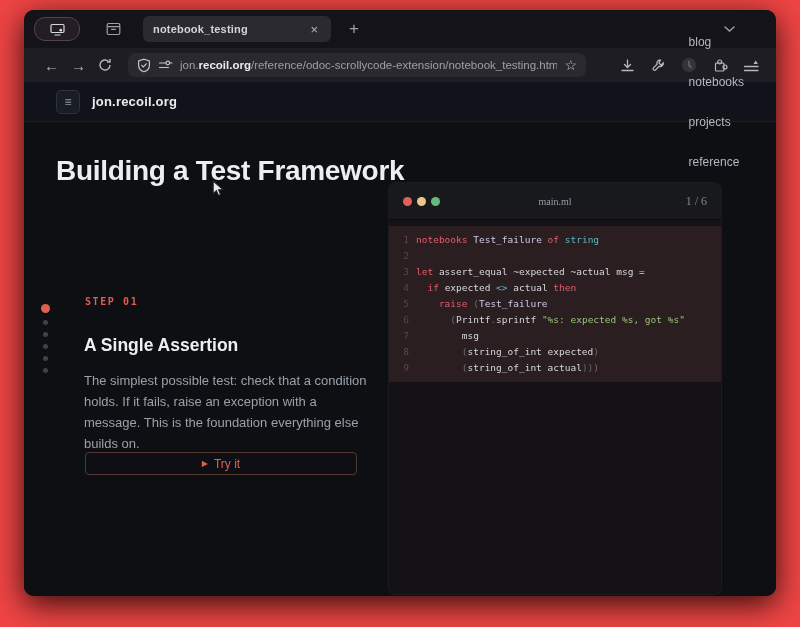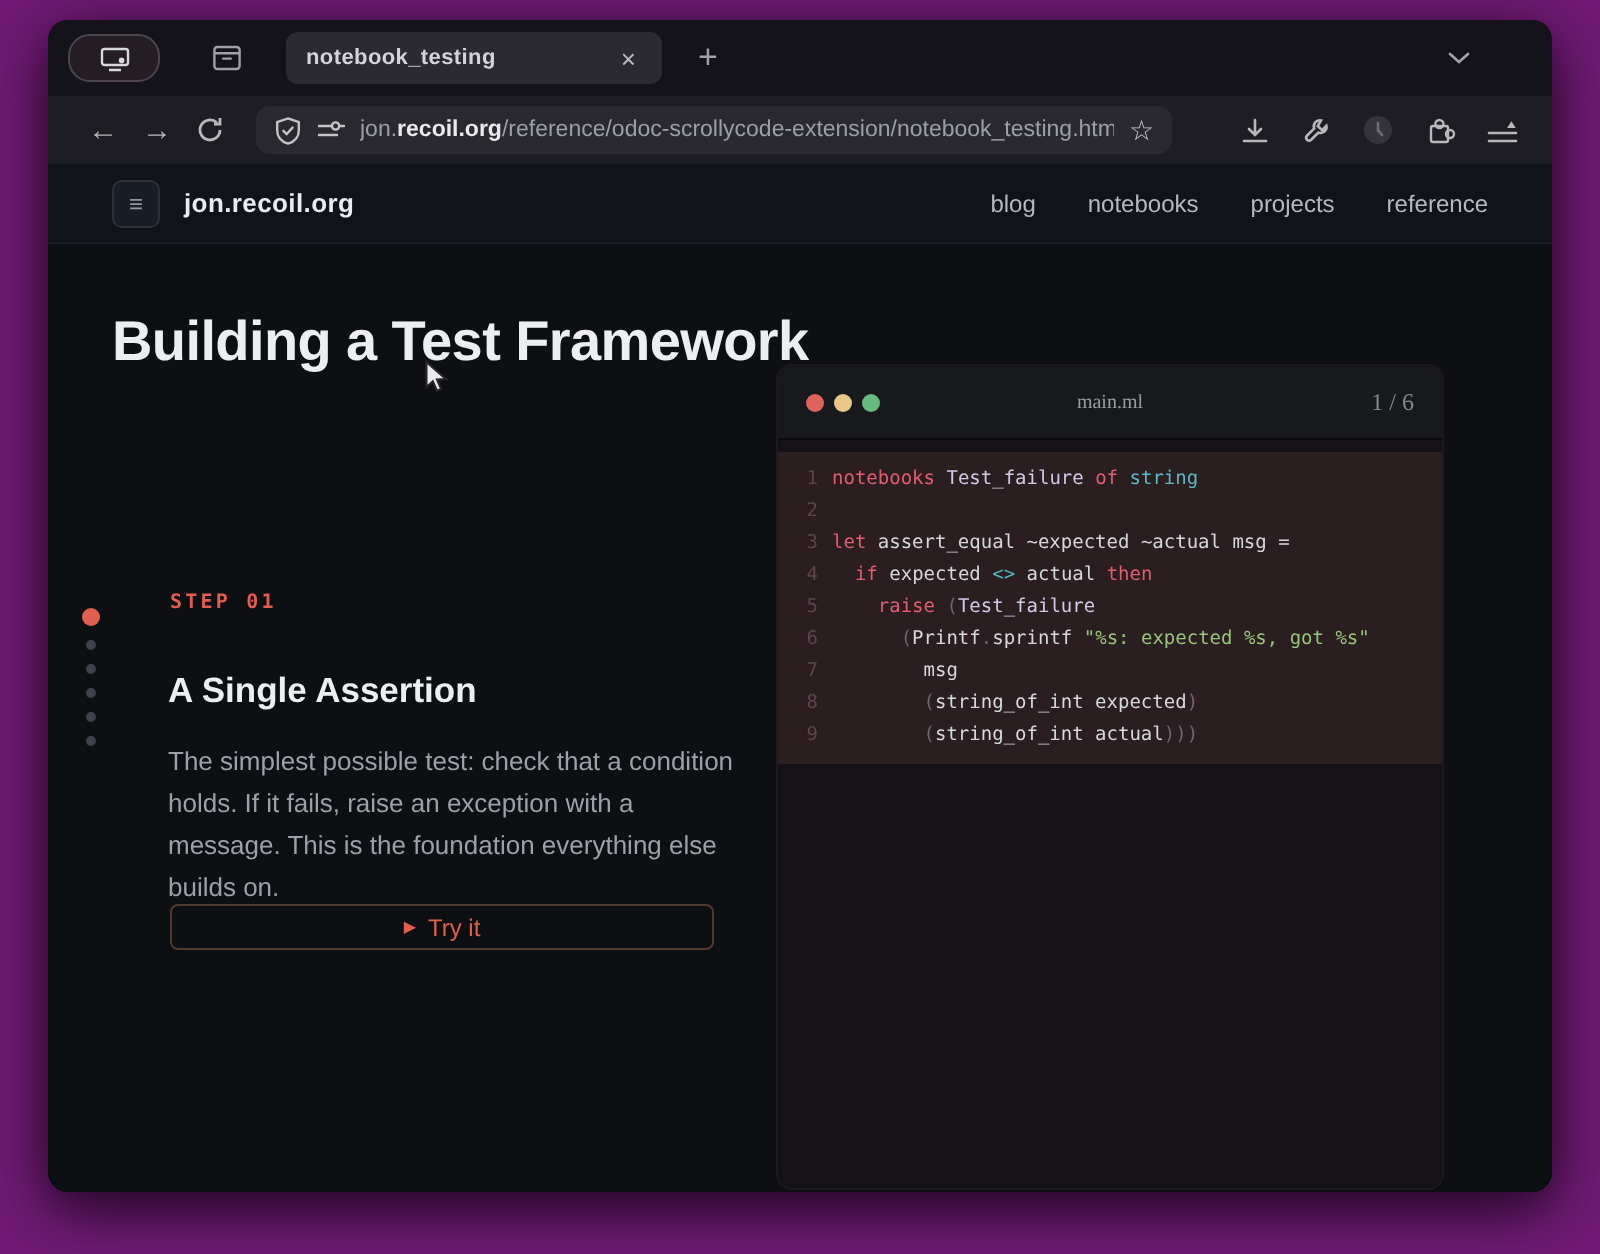--- a/index.html
+++ b/index.html
@@ -1,17 +1,17 @@
 <!DOCTYPE html>
 <html><head>
 <meta charset="utf-8">
 <style>
   html,body{margin:0;padding:0;background:#000;width:800px;height:627px;overflow:hidden;
     font-family:"Liberation Sans", sans-serif;-webkit-font-smoothing:antialiased;}
-  .screen{position:relative;width:800px;height:627px;background:#701a75;}
+  .screen{position:relative;width:800px;height:627px;background:#ef4444;}
   .window{position:absolute;left:24px;top:10px;width:752px;height:586px;background:#131217;
     border-radius:10px;overflow:hidden;box-shadow:0 8px 30px rgba(0,0,0,.8);}
 
   
   .tabbar{height:38px;background:#141319;display:flex;align-items:center;padding:0 10px;position:relative;}
   .fxview{width:44px;height:22px;border:1px solid #4e4550;border-radius:11px;background:#241e24;
     display:flex;align-items:center;justify-content:center;cursor:default;}
   .boxbtn{margin-left:26px;display:flex;align-items:center;}
   .tab{margin-left:22px;width:168px;height:26px;background:#2b2a31;border-radius:6px;
     display:flex;align-items:center;padding:0 10px;}
@@ -32,21 +32,21 @@
   .tool-right{margin-left:auto;display:flex;align-items:center;gap:13px;padding-right:2px;}
   .tico{display:flex;align-items:center;justify-content:center;width:18px;height:18px;}
 
   
   .webpage{position:absolute;left:0;top:72px;width:752px;height:514px;background:#0d0f13;}
   .site-header{height:39px;display:flex;align-items:center;padding:0 32px;background:#10131a;
     border-bottom:1px solid #1a1d24;}
   .menu-btn{width:22px;height:22px;border:1px solid #2d313a;border-radius:5px;background:#191d25;
     color:#939aa3;font-size:12px;display:flex;align-items:center;justify-content:center;margin-right:12px;}
   .brand{font-size:13px;font-weight:700;color:#e9ebee;letter-spacing:.2px;}
-  .site-nav{margin-left:auto;display:flex;gap:26px;}
+  .site-nav{margin-left:auto;display:flex;gap:26px;flex-direction:column;}
   .nav-link{font-size:12px;color:#b4b8bf;text-decoration:none;}
 
   .page-title{position:absolute;left:32px;top:54px;font-size:28px;font-weight:700;color:#edeef0;letter-spacing:-.3px;}
 
   
   .rail{position:absolute;left:16px;top:222px;width:10px;display:flex;flex-direction:column;align-items:center;gap:7px;}
   .rdot{width:5px;height:5px;border-radius:50%;background:#3e434b;}
   .rdot.active{width:9px;height:9px;background:#e0604f;}
   .step-label{position:absolute;left:61px;top:214px;font-family:"DejaVu Sans Mono",monospace;
     font-size:10px;font-weight:700;color:#e05d52;letter-spacing:1.6px;}

